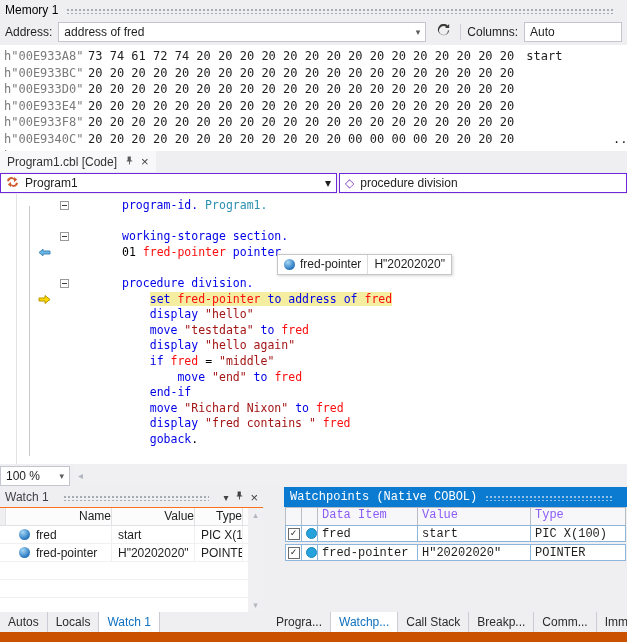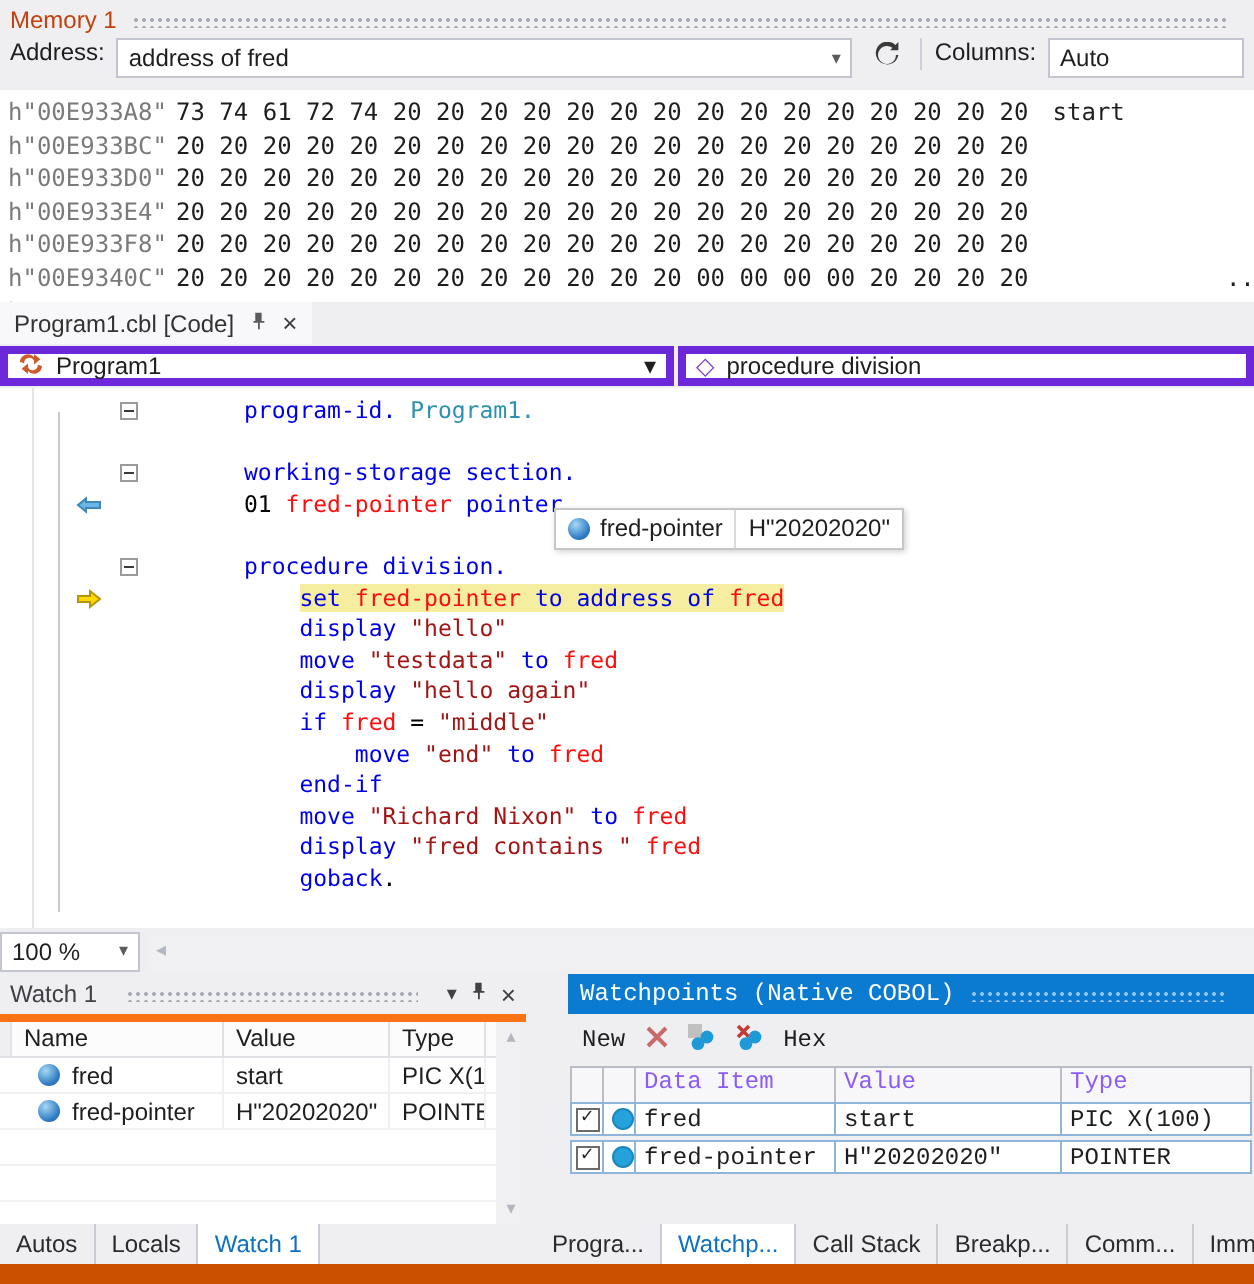--- a/index.html
+++ b/index.html
@@ -2,40 +2,40 @@
 <html><head>
 <meta charset="utf-8">
 <style>
   * { margin:0; padding:0; box-sizing:border-box; }
   html,body { width:627px; height:642px; }
   body { font-family:"Liberation Sans","DejaVu Sans",sans-serif; font-size:12px; color:#1e1e1e; background:#efeff2; position:relative; overflow:hidden; }
   .abs { position:absolute; left:0; right:0; }
 
   
   .memory { top:0; height:151px; background:#efeff2; }
-  .panel-title { height:19px; display:flex; align-items:center; padding:0 5px; color:#c2410c; }
+  .panel-title { height:19px; display:flex; align-items:center; padding:0 5px; color:#000000; }
   .grip-dots { flex:1; height:6px; margin:2px 8px 0 8px;
     background-image:radial-gradient(#a7abb4 0.9px, transparent 1.1px); background-size:4px 4px; }
-  .mem-toolbar { height:26px; display:flex; align-items:flex-start; padding:0 5px; gap:6px; }
+  .mem-toolbar { height:26px; display:flex; align-items:center; padding:0 5px; gap:6px; }
   .combo { background:#fff; border:1px solid #c3c6d0; height:20px; display:flex; align-items:center; padding:0 5px; gap:4px; }
   .combo .dd { margin-left:auto; color:#5b5b5b; font-size:9px; }
   .addr-combo { width:368px; }
   .cols-combo { flex:1; }
   .tool-btn { width:22px; height:20px; display:flex; align-items:center; justify-content:center; }
   .vsep { width:1px; height:16px; background:#ccceda; }
   .mem-dump { height:106px; background:#fff; overflow:hidden; padding:3px 0 0 4px;
     font-family:"DejaVu Sans Mono","Liberation Mono",monospace; font-size:12px; line-height:16.6px; white-space:pre; }
   .mem-addr { color:#7a7a7a; display:inline-block; width:84px; }
   .mem-ascii { margin-left:12px; }
 
   
   .doctabs { top:151px; height:21px; background:#efeff2; display:flex; align-items:stretch; }
   .doc-tab { background:#f8f8fa; padding:0 7px; display:flex; align-items:center; gap:7px; color:#333; }
   .navbar { top:172px; height:22px; background:#efeff2; display:flex; gap:2px; padding:1px 0; }
-  .nav-combo { background:#fff; border:4px solid #6d28d9; display:flex; align-items:center; gap:6px; padding:0 5px; }
+  .nav-combo { background:#fff; border:1px solid #6d28d9; display:flex; align-items:center; gap:6px; padding:0 5px; }
   .nav-left { width:337px; }
   .nav-right { flex:1; }
   .method-glyph { color:#7c3fbf; font-size:12px; }
 
   
   .editor { top:194px; height:270px; background:#fff; overflow:hidden;
     font-family:"DejaVu Sans Mono","Liberation Mono",monospace; font-size:11.5px; line-height:15.6px; padding-top:4px; position:absolute;padding-left:36px; }
   .margin-line { position:absolute; left:16px; top:0; bottom:0; width:1px; background:#e3e3e6; }
   .fold-vline { position:absolute; left:29px; top:12px; height:250px; width:1px; background:#c9c9c9; z-index:0; }
   .code-line { display:flex; height:15.6px; align-items:center; position:relative; }
@@ -59,21 +59,21 @@
   .estatus { top:464px; height:23px; background:#efeff2; display:flex; align-items:center; padding:1px 0; }
   .zoom-combo { width:70px; }
   .hscroll { flex:1; align-self:stretch; margin-left:4px; background:#f0f0f2; display:flex; align-items:center; }
   .scroll-arrow { color:#b2b6c0; font-size:10px; padding:0 4px; }
 
   
   .watch { position:absolute; left:0; width:263px; top:487px; height:125px; background:#efeff2; }
   .watch-title { height:20px; display:flex; align-items:center; padding:0 5px; gap:6px; color:#3f3f46; }
   .title-icon { color:#424242; font-size:10px; }
   .close-glyph { font-size:13px; color:#424242; line-height:1; }
-  .watch-grid { position:relative; height:105px; background:#fff; border-top:4px solid #f97316; }
+  .watch-grid { position:relative; height:105px; background:#fff; border-top:1px solid #f97316;text-align:right; }
   .wg-header { display:flex; height:18px; border-bottom:1px solid #e2e2e6; background:#fcfcfd; }
   .wg-header .hc { border-right:1px solid #e2e2e6; padding:1px 0 0 6px; color:#1e1e1e; }
   .w-gutter { width:6px; flex:none; background:#efeff2; border-right:1px solid #e2e2e6; }
   .wc-name { width:106px; flex:none; } .wc-value { width:83px; flex:none; } .wc-type { width:48px; flex:none; overflow:hidden; white-space:nowrap; }
   .w-row { display:flex; height:18px; align-items:center; border-bottom:1px solid #f0f0f3; }
   .w-row .cell { padding-left:6px; overflow:hidden; white-space:nowrap; border-right:1px solid #f0f0f3; height:100%; display:flex; align-items:center; gap:6px; }
   .w-row .name-cell { padding-left:13px; }
   .vscroll { position:absolute; right:0; top:0; bottom:0; width:15px; background:#f0f0f2; display:flex; flex-direction:column; justify-content:space-between; align-items:center; padding:2px 0; }
   .vscroll span { color:#b2b6c0; font-size:9px; }
 
@@ -335,43 +335,20 @@
   </div>
 </div>
 
 <div class="splitter"></div>
 
 <div class="wpoints">
   <div class="wp-title">
     <span>Watchpoints (Native COBOL)</span>
     <div class="grip-dots"></div>
   </div>
-  <div class="wp-toolbar">
-    <span>New</span>
-    <span>
-      <svg width="13" height="13" viewBox="0 0 13 13">
-          <path d="M2 2l9 9M11 2l-9 9" stroke="#c96a6a" stroke-width="2"></path>
-        </svg>
-    </span>
-    <span>
-      <svg width="15" height="13" viewBox="0 0 15 13">
-          <rect x="0" y="0" width="7" height="7" fill="#c0c0c0"></rect>
-          <circle cx="9.5" cy="6.5" r="3.2" fill="#1e9bd7"></circle>
-          <circle cx="5" cy="9.8" r="3.2" fill="#1e9bd7"></circle>
-        </svg>
-    </span>
-    <span>
-      <svg width="15" height="13" viewBox="0 0 15 13">
-          <path d="M1 1l5.5 5.5M6.5 1L1 6.5" stroke="#c43b3b" stroke-width="1.8"></path>
-          <circle cx="9.5" cy="6.5" r="3.2" fill="#1e9bd7"></circle>
-          <circle cx="5" cy="9.8" r="3.2" fill="#1e9bd7"></circle>
-        </svg>
-    </span>
-    <span>Hex</span>
-  </div>
   <div class="wp-grid">
     <div class="wp-header" id="wp-header">
         <div class="hc wpc-cb"></div>
         <div class="hc wpc-ind"></div>
         <div class="hc wpc-item">Data Item</div>
         <div class="hc wpc-value">Value</div>
         <div class="hc wpc-type">Type</div>
       </div>
     <div id="wp-rows">
         <div class="wp-row">

